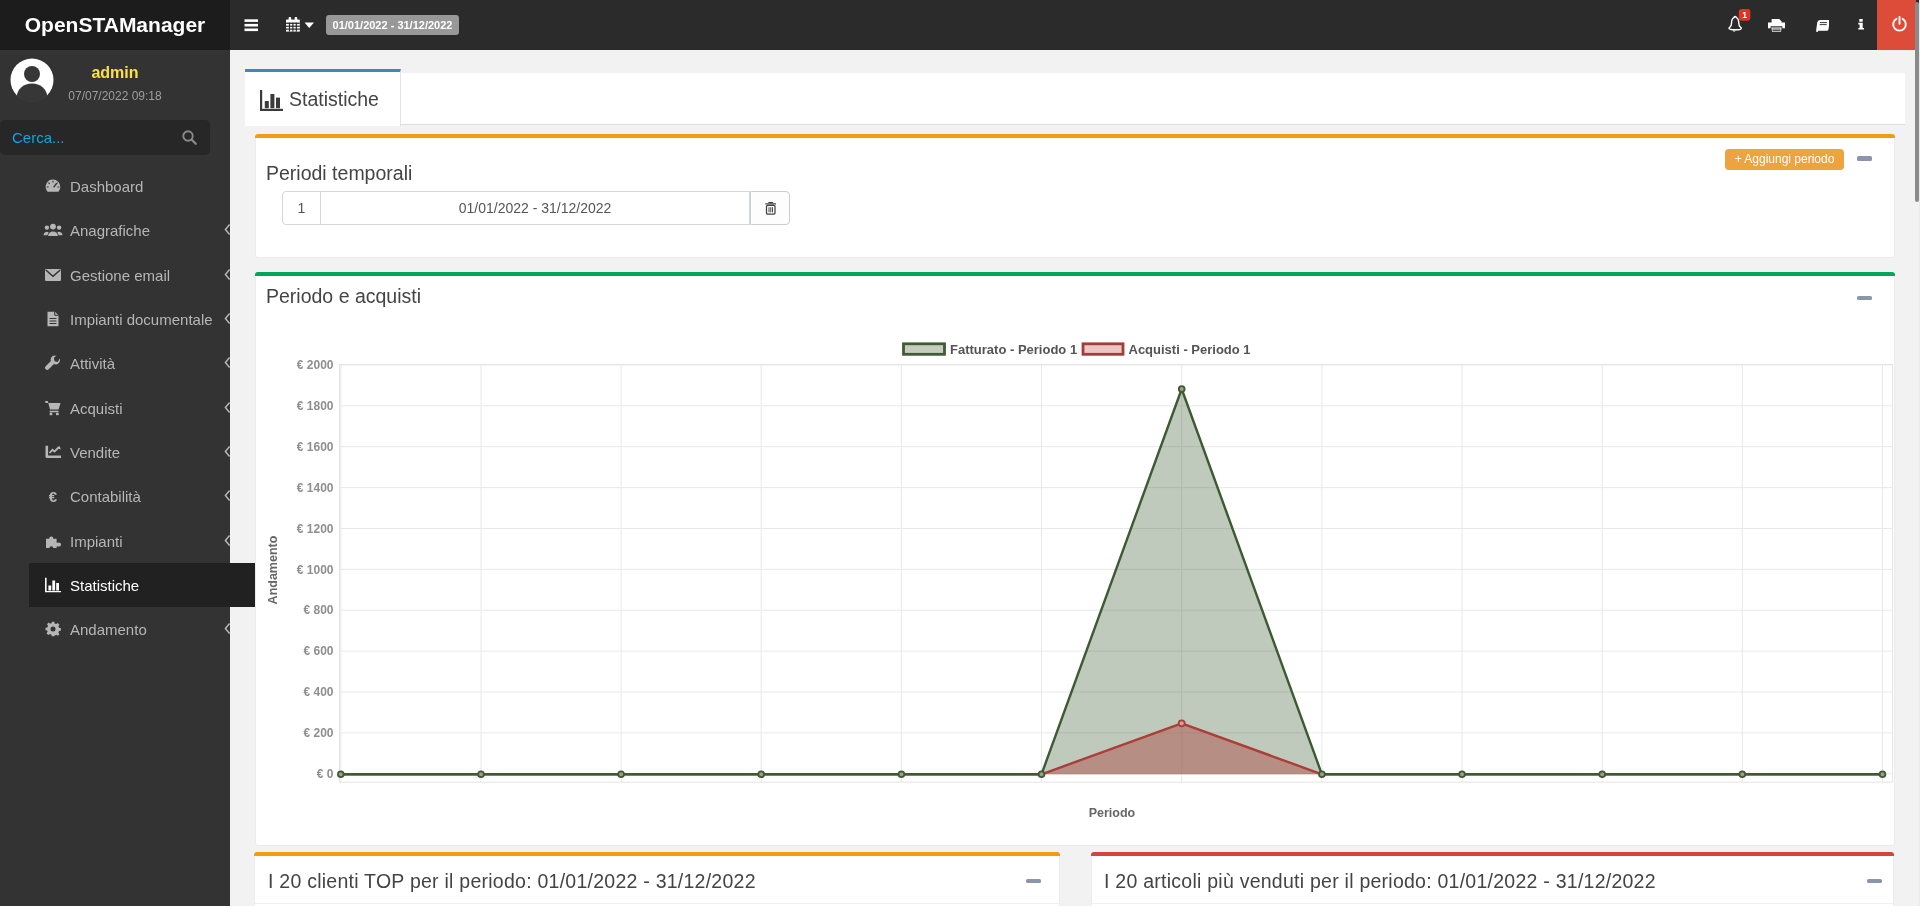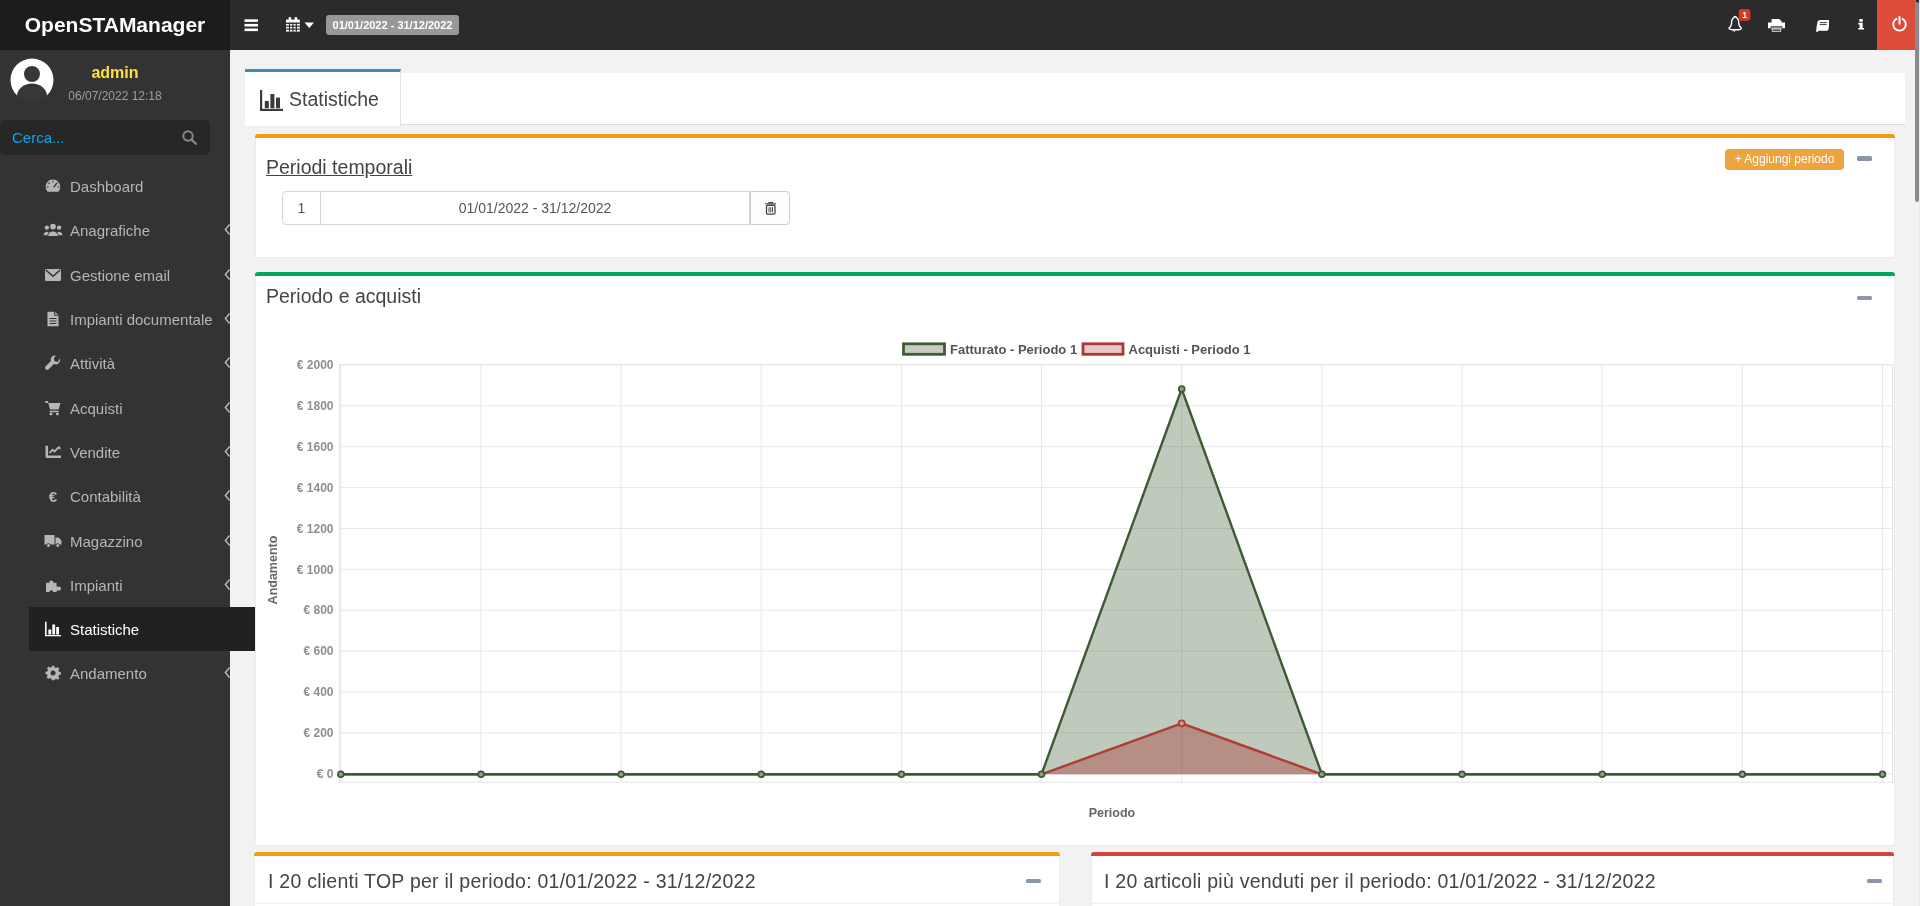--- a/index.html
+++ b/index.html
@@ -117,21 +117,21 @@
   <line x1="8.5" y1="0.9" x2="8.5" y2="7.8" stroke="#fff" stroke-width="1.9" stroke-linecap="round"></line>
 </svg>
 
 <div id="sidebar">
   <svg id="avatar" width="44" height="44" viewBox="0 0 44 44">
     <circle cx="22" cy="22" r="21.5" fill="#ffffff"></circle>
     <circle cx="22" cy="16" r="8" fill="#373737"></circle>
     <path d="M7 38 a15 12.5 0 0 1 30 0 a21.5 21.5 0 0 1 -30 0 Z" fill="#373737"></path>
   </svg>
   <div id="uname">admin</div>
-  <div id="udate">06/07/2022 12:18</div>
+  <div id="udate">07/07/2022 09:18</div>
   <div id="search">Cerca...
     <svg style="position:absolute; right:13px; top:10px;" width="15" height="15" viewBox="0 0 15 15">
         <circle cx="6" cy="6" r="4.7" fill="none" stroke="#8a8a8a" stroke-width="1.9"></circle>
         <line x1="9.6" y1="9.6" x2="13.8" y2="13.8" stroke="#8a8a8a" stroke-width="2.2" stroke-linecap="round"></line>
       </svg>
   </div>
   <div id="menu">
     <div class="mi">
         <svg class="ico" width="17" height="15" viewBox="0 0 17 15">
           <path d="M8.5 1 a7.3 7.3 0 0 1 7.3 7.3 c0 1.9-.7 3.6-1.9 4.9 h-10.8 a7.3 7.3 0 0 1 5.4-12.2Z" fill="currentColor"></path>
@@ -218,32 +218,20 @@
           </svg></span>
       </div>
     <div class="mi">
         <span class="ico" style="font-size:15px; font-weight:bold;">€</span>
         <span class="txt">Contabilità</span>
         <span class="chev"><svg width="7" height="12" viewBox="0 0 7 12">
             <polyline points="5.6,1 1.4,6 5.6,11" fill="none" stroke="currentColor" stroke-width="1.5"></polyline>
           </svg></span>
       </div>
     <div class="mi">
-        <svg class="ico" width="17" height="13" viewBox="0 0 17 13">
-          <path d="M0 0.5 h10 V10 H0 Z" fill="currentColor"></path>
-          <path d="M11 3 h3.2 L17 6.2 V10 h-6 Z" fill="currentColor"></path>
-          <circle cx="4" cy="11" r="1.9" fill="currentColor" stroke="#333333" stroke-width="0.9"></circle>
-          <circle cx="13.3" cy="11" r="1.9" fill="currentColor" stroke="#333333" stroke-width="0.9"></circle>
-        </svg>
-        <span class="txt">Magazzino</span>
-        <span class="chev"><svg width="7" height="12" viewBox="0 0 7 12">
-            <polyline points="5.6,1 1.4,6 5.6,11" fill="none" stroke="currentColor" stroke-width="1.5"></polyline>
-          </svg></span>
-      </div>
-    <div class="mi">
         <svg class="ico" width="16" height="15" viewBox="0 0 16 15">
           <path d="M1 5.2 h3.2 a2.1 2.1 0 1 1 4.2 0 H11.6 V9 a2.1 2.1 0 1 1 0 4.2 V14.6 H1 Z" fill="currentColor"></path>
           <circle cx="13.9" cy="11.1" r="2.1" fill="currentColor"></circle>
           <circle cx="6.3" cy="14.6" r="1.9" fill="#333333"></circle>
         </svg>
         <span class="txt">Impianti</span>
         <span class="chev"><svg width="7" height="12" viewBox="0 0 7 12">
             <polyline points="5.6,1 1.4,6 5.6,11" fill="none" stroke="currentColor" stroke-width="1.5"></polyline>
           </svg></span>
       </div>
@@ -277,21 +265,21 @@
       <line x1="0" y1="19.9" x2="23" y2="19.9" stroke="#3a3a3a" stroke-width="2.2"></line>
       <rect x="4.8" y="11" width="4" height="7.2" fill="#3a3a3a"></rect>
       <rect x="10.4" y="4" width="4" height="14.2" fill="#3a3a3a"></rect>
       <rect x="16" y="7.6" width="4" height="10.6" fill="#3a3a3a"></rect>
     </svg>
   <span class="lbl">Statistiche</span>
 </div>
 
 <div class="panel" id="p1"></div>
 <div class="ptop" id="p1top"></div>
-<div class="ptitle" style="left:266px; top:156px;text-decoration:underline;">Periodi temporali</div>
+<div class="ptitle" style="left:266px; top:162px;">Periodi temporali</div>
 <div id="addbtn">+ Aggiungi periodo</div>
 <div class="pminus" style="left:1857px; top:156.2px;"></div>
 
 <div id="igrp">
   <div id="num1">1</div>
   <div id="inp">01/01/2022 - 31/12/2022</div>
   <div id="trashbtn">
       <svg style="position:absolute; left:14px; top:10px;" width="11.5" height="13" viewBox="0 0 11.5 13">
         <path d="M3.9 1.1 v-0.5 h3.7 v0.5" fill="none" stroke="#414141" stroke-width="1.1"></path>
         <line x1="0.3" y1="1.9" x2="11.2" y2="1.9" stroke="#414141" stroke-width="1.25"></line>

